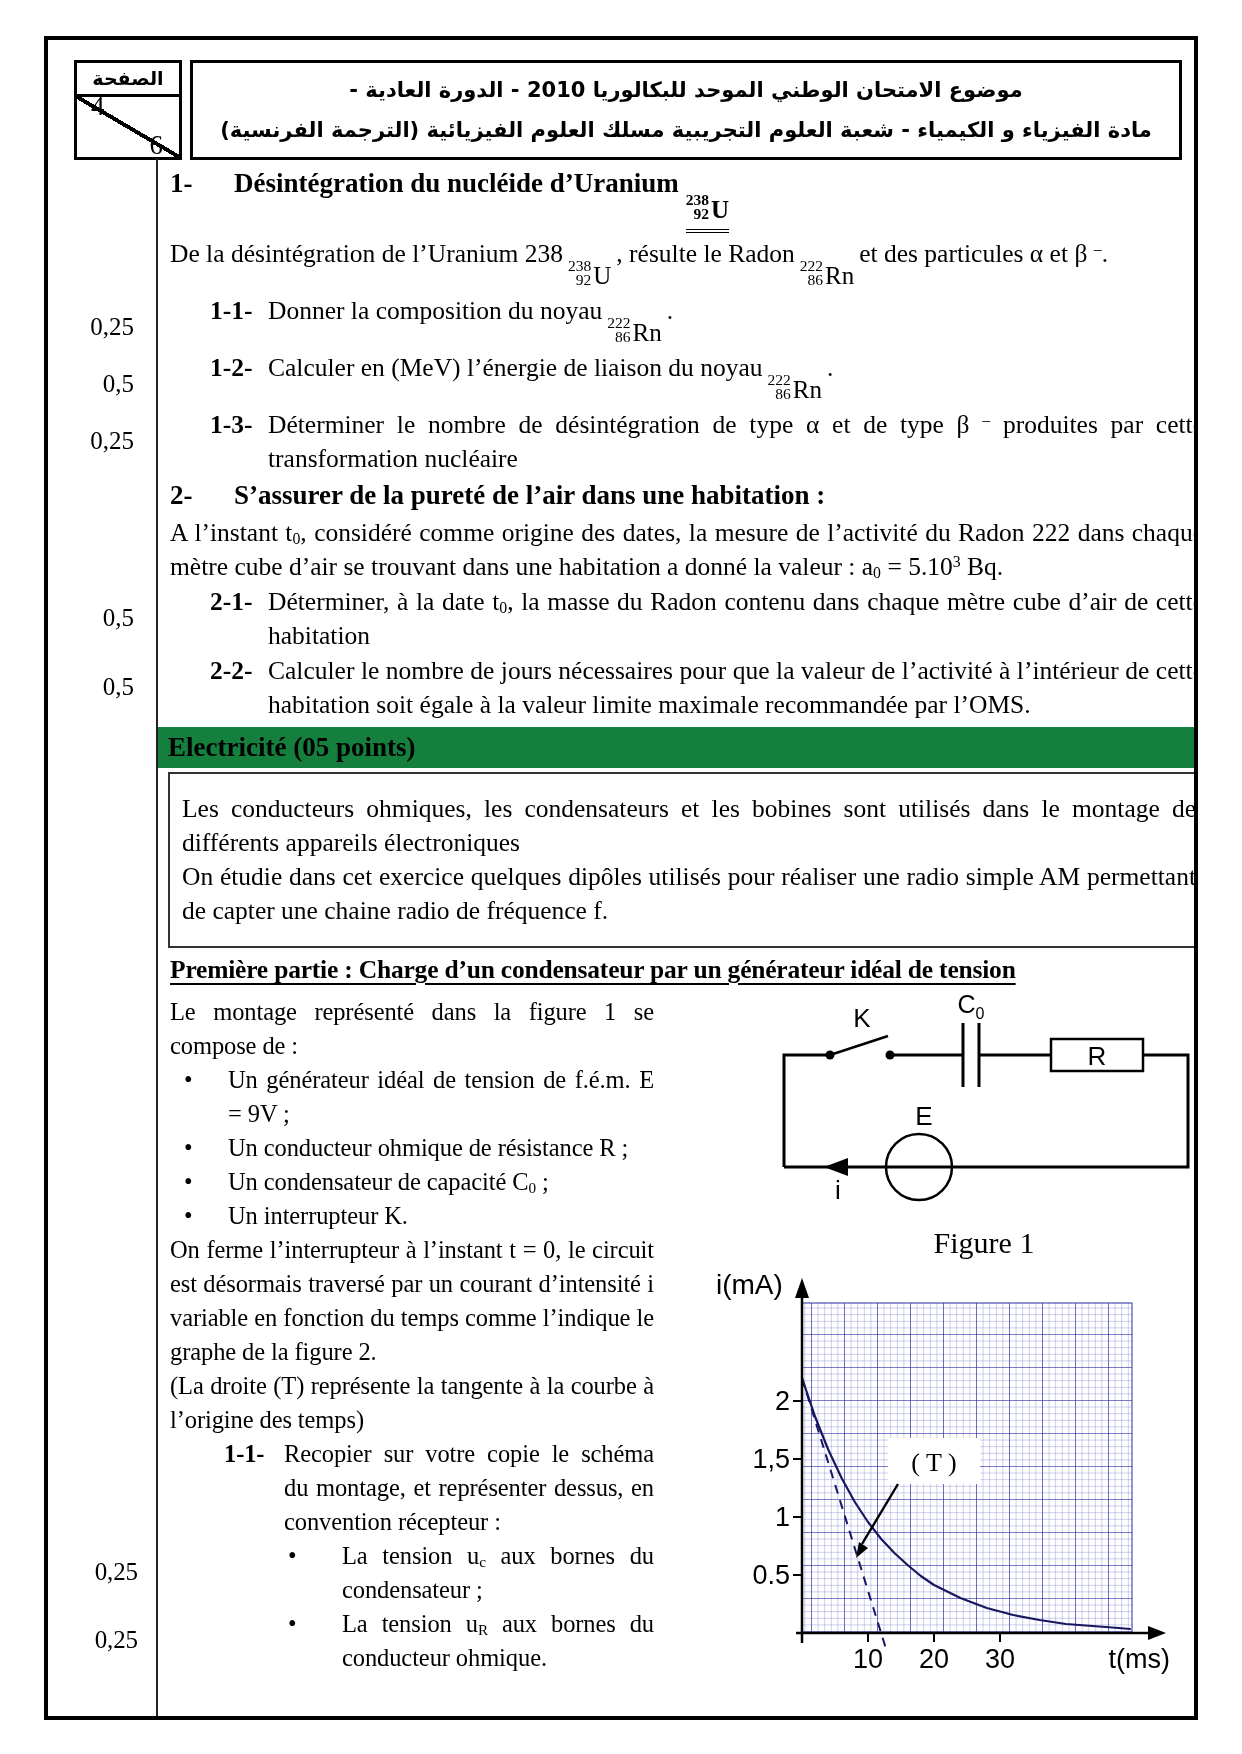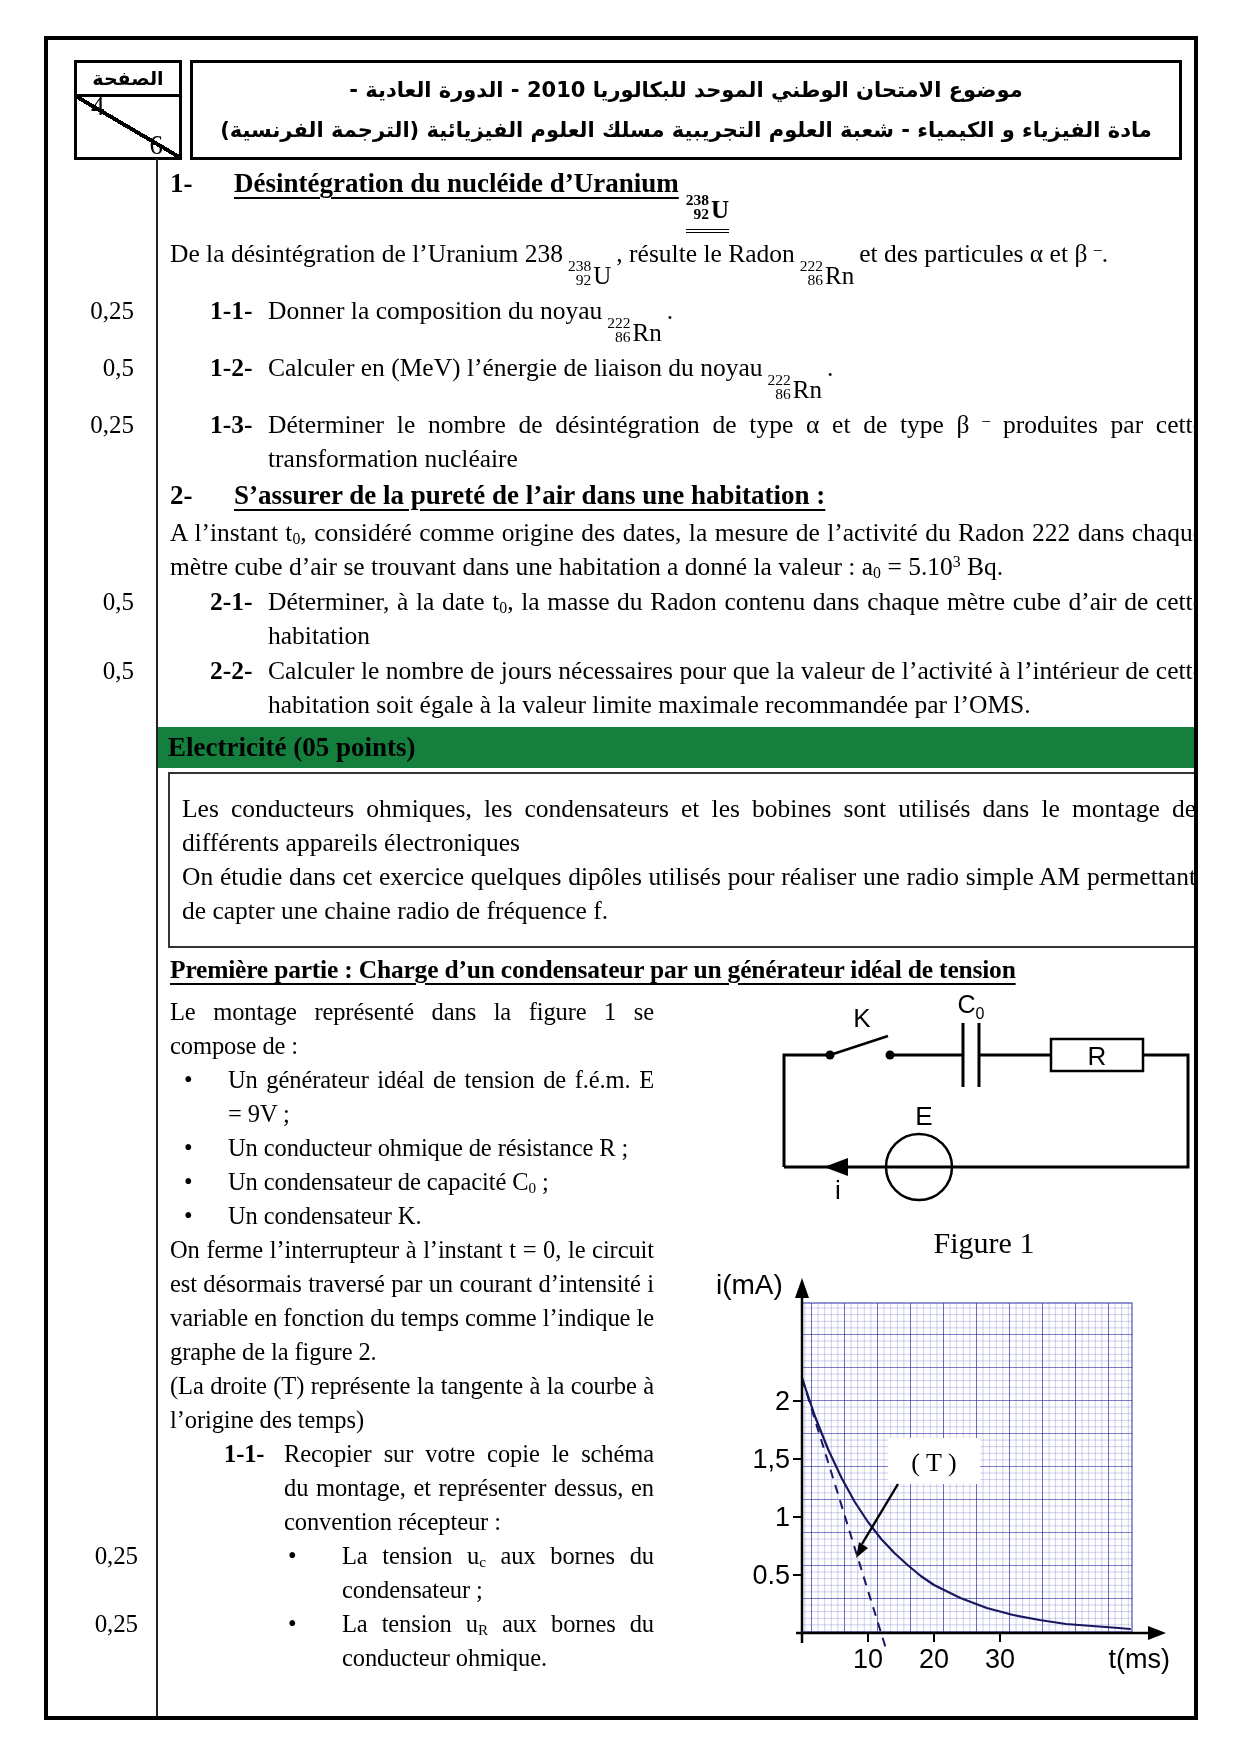--- a/index.html
+++ b/index.html
@@ -21,26 +21,26 @@
         font-family:"DejaVu Sans",sans-serif;font-weight:bold;font-size:21px;
         display:flex;flex-direction:column;justify-content:center;gap:16px;padding:4px 26px}
 
   
   .content{position:absolute;top:118px;left:0;right:0;bottom:0;display:flex}
   .points-col{width:108px;flex:none}
   .main-col{flex:1;border-left:2px solid #222;padding:6px 16px 0 12px;font-size:25.5px;line-height:34px}
 
   .sect{margin:2px 0 4px;font-size:27px;font-weight:bold}
   .sect-num{display:inline-block;width:64px}
-  .sect-title{text-decoration:underline;text-underline-offset:5px;text-decoration-thickness:2px}
+  .sect-title{text-underline-offset:5px;text-decoration-thickness:2px}
   .para{text-align:justify}
 
   .qrow{position:relative;margin:1px 0;margin-left:40px;padding-left:58px;text-indent:-58px;text-align:justify}
   .qnum{display:inline-block;width:58px;text-indent:0;font-weight:bold}
-  .pt{position:absolute;top:0;width:76px;text-align:right;font-size:25px;font-weight:normal;text-indent:0}
+  .pt{position:absolute;top:16px;width:76px;text-align:right;font-size:25px;font-weight:normal;text-indent:0}
   .qrow>.pt{left:-152px}
 
   .elecbar{margin:5px -16px 4px -12px;background:#15803d;font-weight:bold;font-size:27px;
         padding:2px 8px 2px 10px;line-height:37px}
   .introbox{border:2px solid #333;margin:0 -6px 5px -2px;padding:18px 12px;text-align:justify}
   .part1{font-weight:bold;font-size:25.5px;margin:4px 0 8px;letter-spacing:-0.2px;
         text-decoration:underline;text-underline-offset:5px;text-decoration-thickness:2px}
 
   .twocol{display:flex}
   .col-left{width:484px;flex:none;font-size:24.5px;line-height:34px;letter-spacing:-0.1px}
@@ -165,21 +165,21 @@
 
         <div class="part1">Première partie : Charge d’un condensateur par un générateur idéal de tension</div>
 
         <div class="twocol">
           <div class="col-left">
             <div class="para">Le montage représenté dans la figure 1 se compose de :</div>
 
             <div class="mbullet"><span class="bullet">•</span><span>Un générateur idéal de tension de f.é.m. E = 9V ;</span></div>
             <div class="mbullet"><span class="bullet">•</span><span>Un conducteur ohmique de résistance R ;</span></div>
             <div class="mbullet"><span class="bullet">•</span><span>Un condensateur de capacité C<sub>0</sub> ;</span></div>
-            <div class="mbullet"><span class="bullet">•</span><span>Un condensateur K.</span></div>
+            <div class="mbullet"><span class="bullet">•</span><span>Un interrupteur K.</span></div>
 
             <div class="para">On ferme l’interrupteur à l’instant t = 0, le circuit est désormais traversé par un courant d’intensité i variable en fonction du temps comme l’indique le graphe de la figure 2.</div>
             <div class="para">(La droite (T) représente la tangente à la courbe à l’origine des temps)</div>
 
             <div class="qrow2">
               <span class="qnum">1-1-</span><span>Recopier sur votre copie le schéma du montage, et représenter  dessus, en convention récepteur :</span>
             </div>
 
             <div class="sbullet">
               <span class="pt">0,25</span><span class="bullet">•</span><span>La tension u<sub>c</sub> aux bornes du condensateur ;</span>

